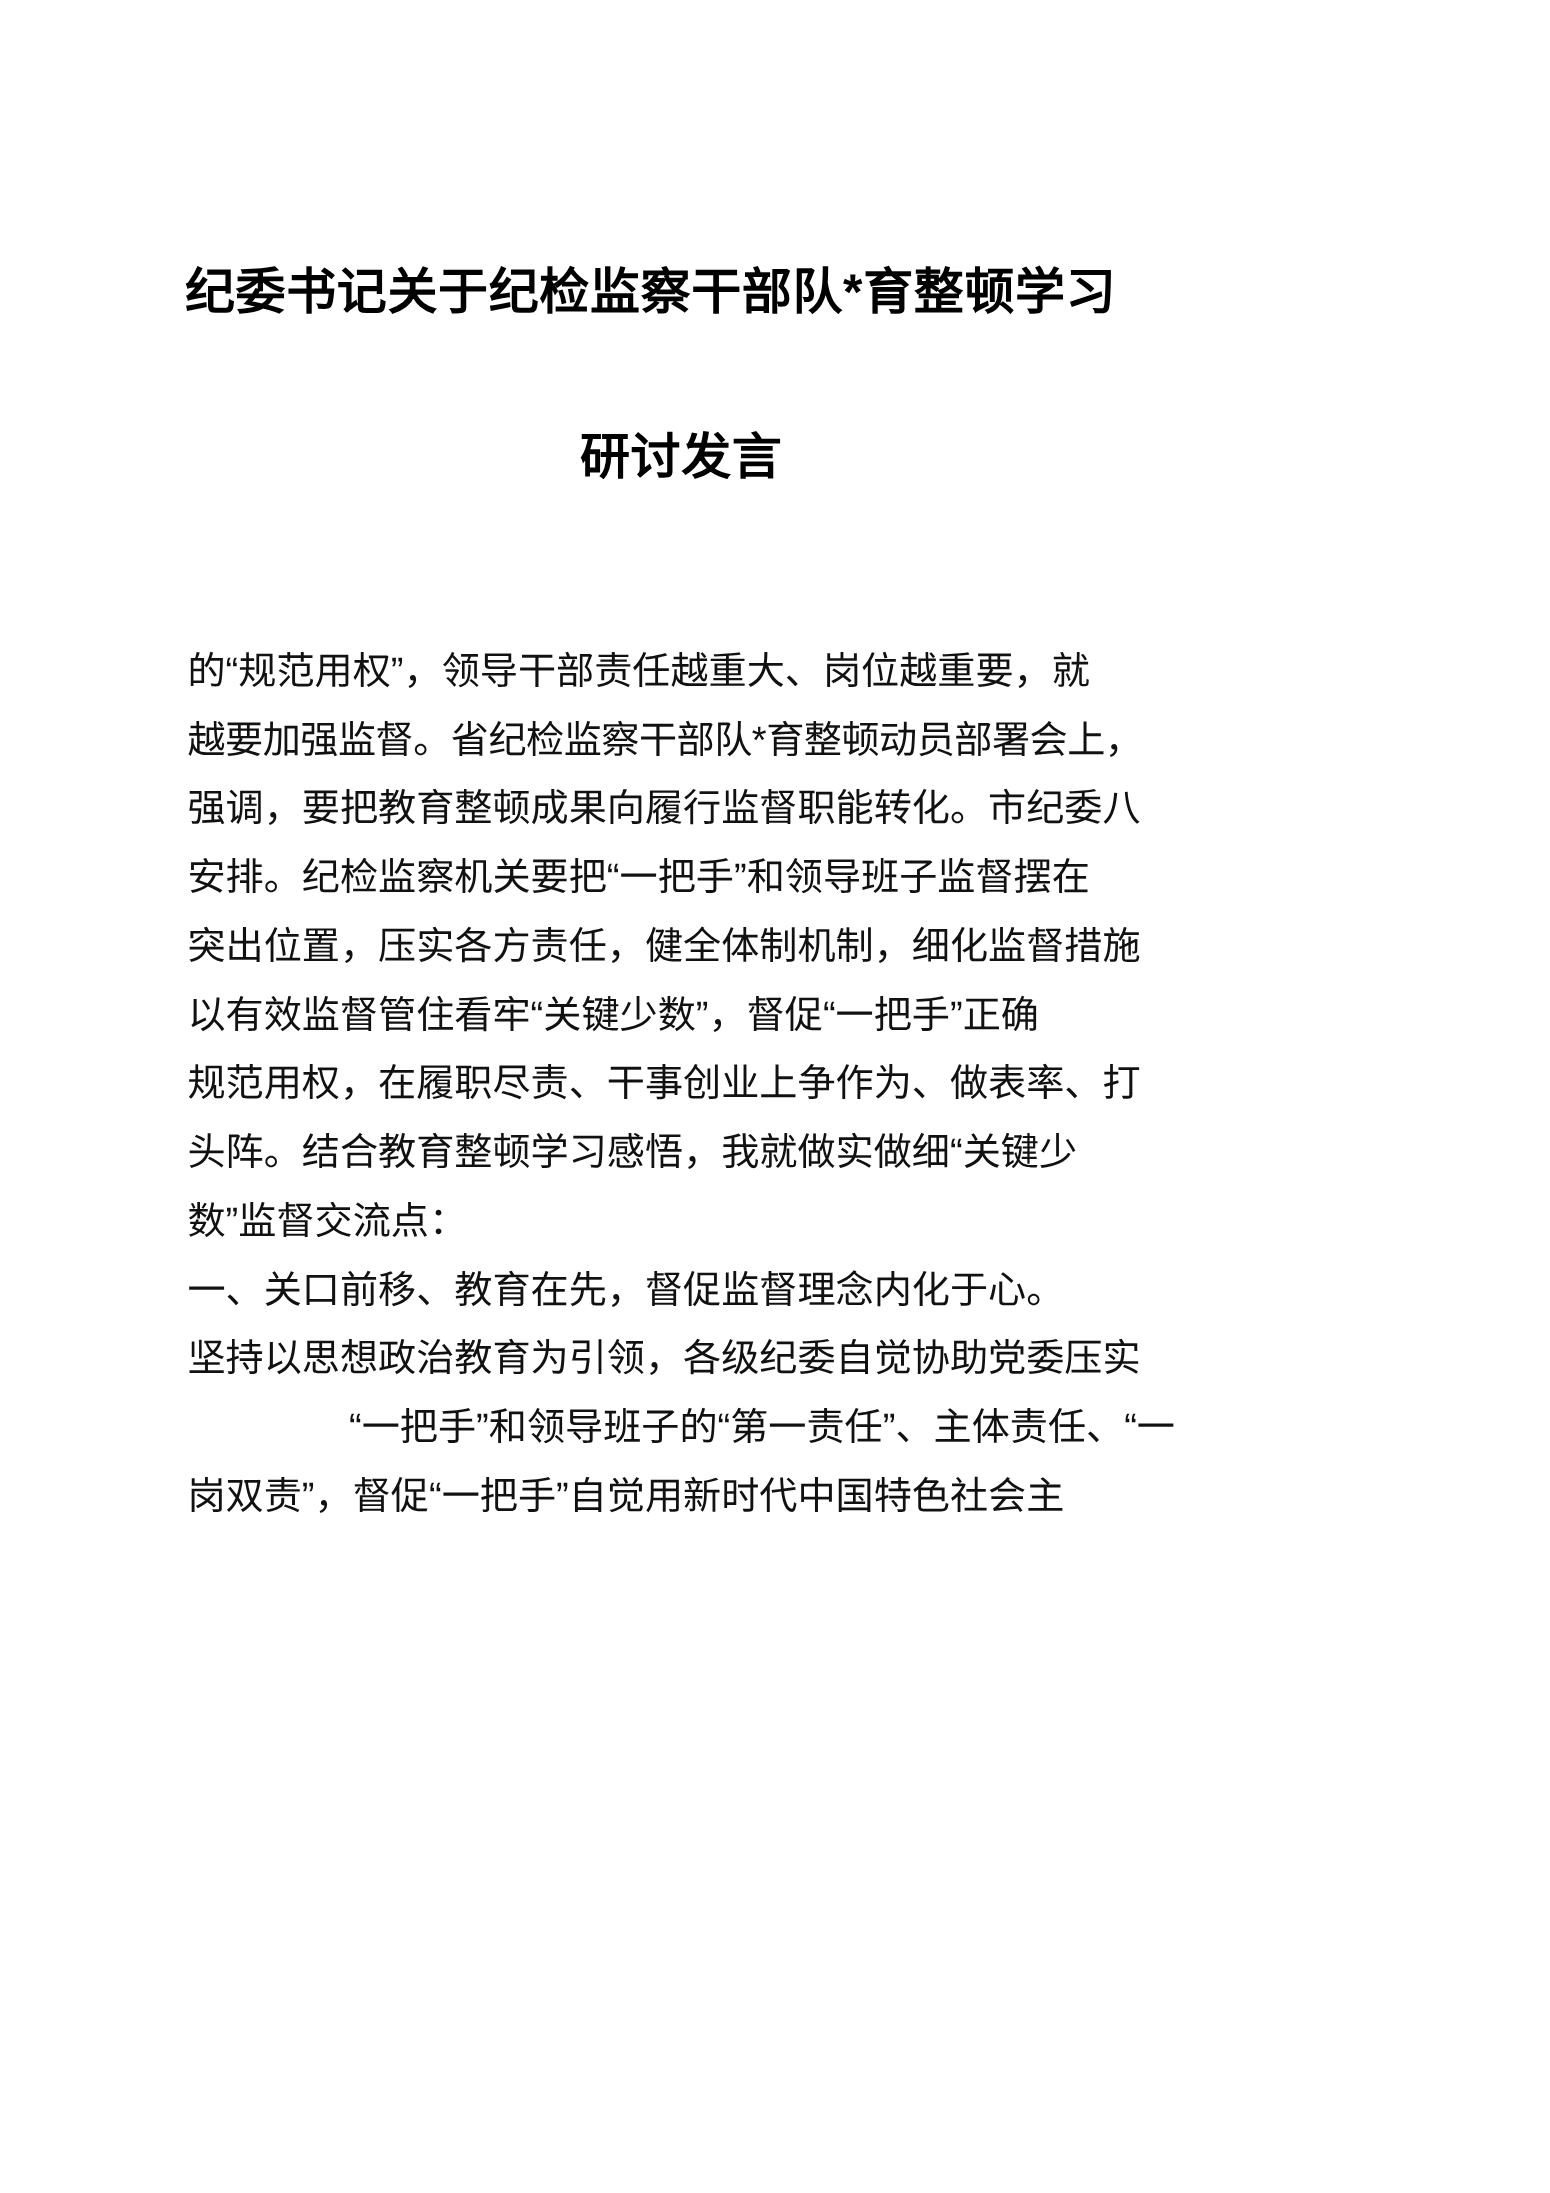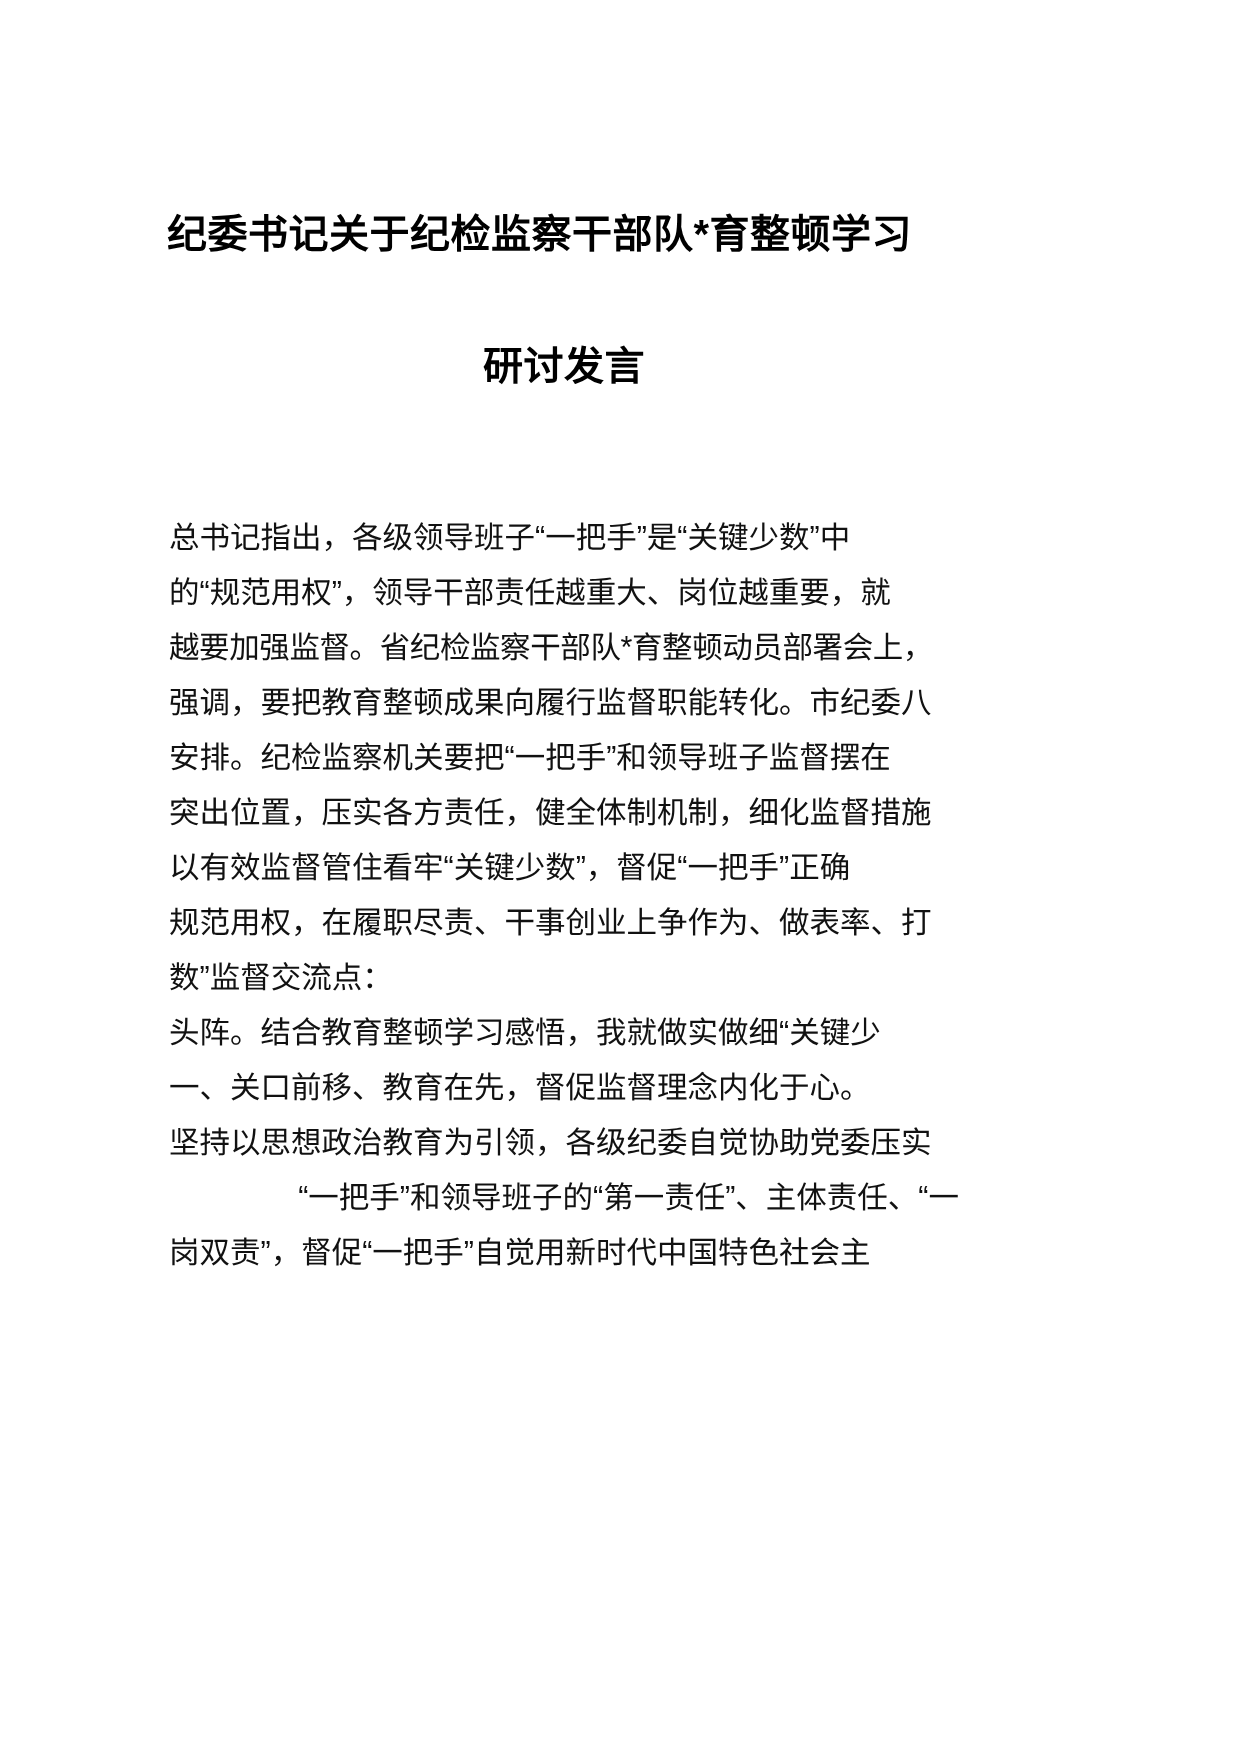--- a/index.html
+++ b/index.html
@@ -21,21 +21,21 @@
     position: relative;
     width: 1240px;
     height: 1754px;
     background: #ffffff;
     box-sizing: border-box;
     padding: 0;
   }
 
   .doc-body {
     position: absolute;
-    left: 169px;
+    left: 150px;
     top: 0;
     width: 790px;
   }
 
   
   .doc-title {
     margin: 0;
     padding-top: 168px;
     text-align: center;
     font-weight: 700;
@@ -92,30 +92,29 @@
   <div class="doc-body">
 
     <h1 class="doc-title">
       <span class="title-line title-line-1">纪委书记关于纪检监察干部队*育整顿学习</span>
       <span class="title-line title-line-2">研讨发言</span>
     </h1>
 
     <div class="spacer-title-body"></div>
 
     <div class="para-block">
-      <span class="body-line">总书记指出，各级领导班子“一把手”是“关键少数”中</span>
       <span class="body-line">的“规范用权”，领导干部责任越重大、岗位越重要，就</span>
       <span class="body-line tight">越要加强监督。省纪检监察干部队*育整顿动员部署会上，</span>
       <span class="body-line">强调，要把教育整顿成果向履行监督职能转化。市纪委八</span>
       <span class="body-line">安排。纪检监察机关要把“一把手”和领导班子监督摆在</span>
       <span class="body-line">突出位置，压实各方责任，健全体制机制，细化监督措施</span>
       <span class="body-line">以有效监督管住看牢“关键少数”，督促“一把手”正确</span>
       <span class="body-line">规范用权，在履职尽责、干事创业上争作为、做表率、打</span>
+      <span class="body-line">头阵。结合教育整顿学习感悟，我就做实做细“关键少</span>
       <span class="body-line">数”监督交流点：</span>
-      <span class="body-line">头阵。结合教育整顿学习感悟，我就做实做细“关键少</span>
     </div>
 
     <div class="para-block">
       <span class="body-line">一、关口前移、教育在先，督促监督理念内化于心。</span>
     </div>
 
     <div class="para-block">
       <span class="body-line">坚持以思想政治教育为引领，各级纪委自觉协助党委压实</span>
       <span class="body-line indent-1">“一把手”和领导班子的“第一责任”、主体责任、“一</span>
       <span class="body-line">岗双责”，督促“一把手”自觉用新时代中国特色社会主</span>

